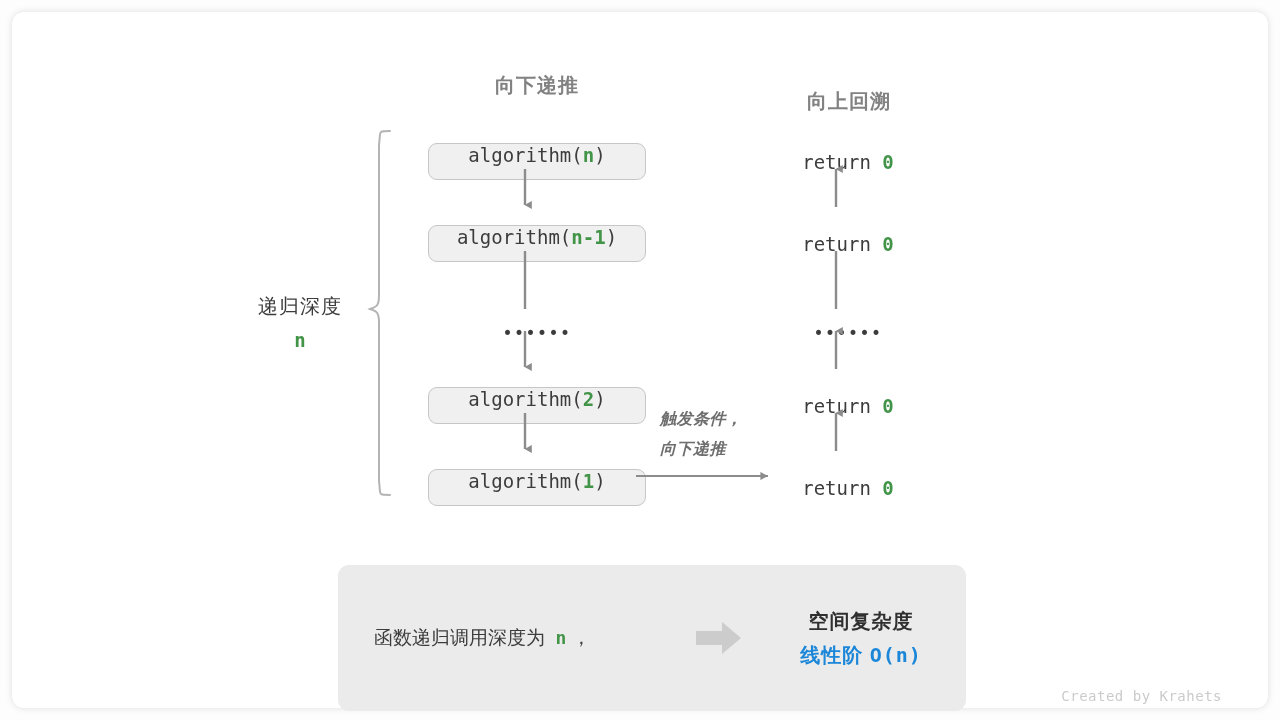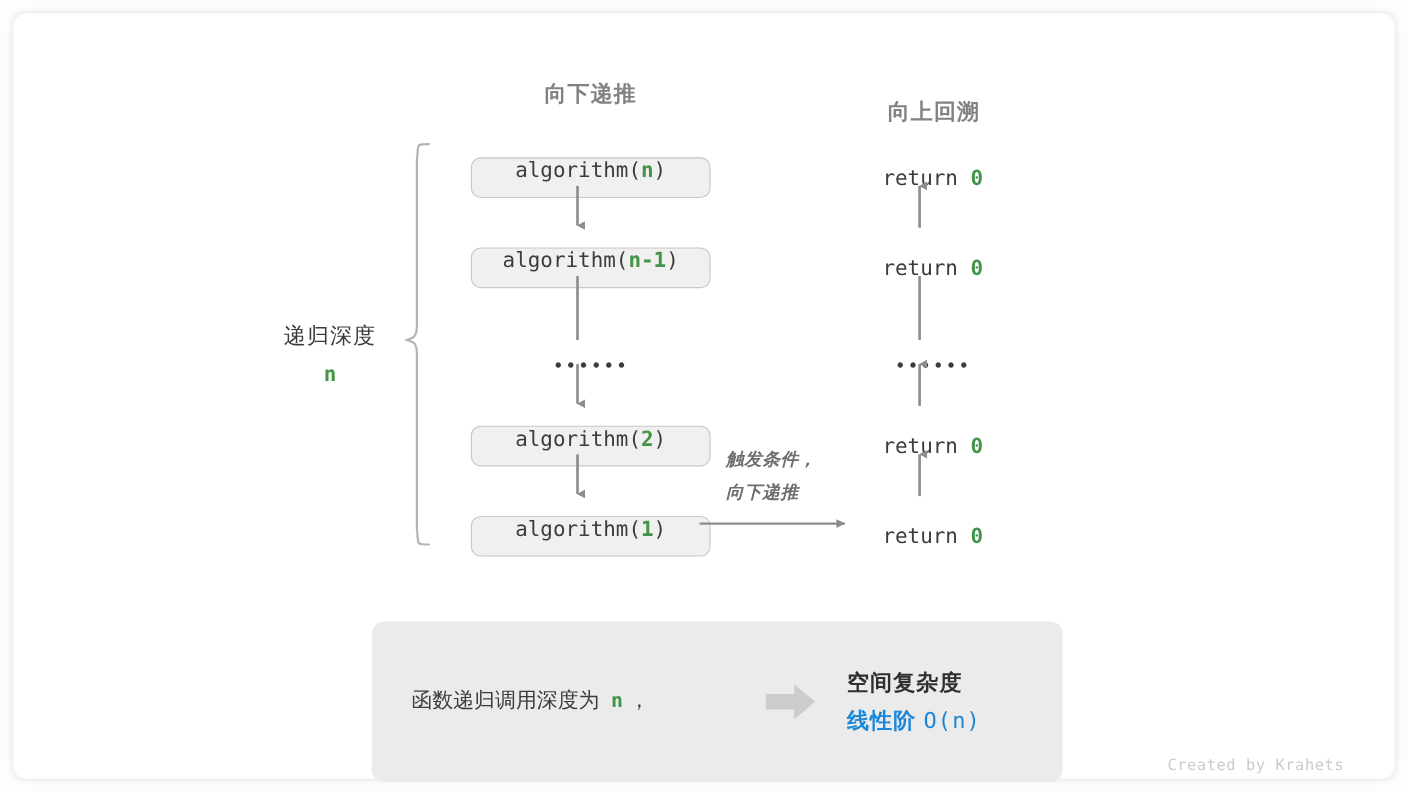--- a/index.html
+++ b/index.html
@@ -162,21 +162,21 @@
   #summary-arrow {
     margin-left: 22px;
     width: 46px;
     height: 34px;
     flex: none;
   }
 
   #summary-right {
     margin-left: 28px;
     flex: 1;
-    text-align: left;
+    text-align: center;
     padding-right: 14px;
   }
   #summary-right .sr-title {
     display: block;
     font-family: "Liberation Sans", sans-serif;
     font-weight: bold;
     font-size: 20px;
     color: #2f2f2f;
     letter-spacing: 1px;
     line-height: 34px;
@@ -185,21 +185,21 @@
     display: block;
     font-family: "Liberation Sans", sans-serif;
     font-weight: bold;
     font-size: 20px;
     color: #1c87d8;
     letter-spacing: 1px;
     line-height: 34px;
   }
   #summary-right .sr-value .mono {
     font-family: "DejaVu Sans Mono", monospace;
-    font-weight: normal;
+    font-weight: bold;
     margin-top: 10px;
   }
 
   
   #credit {
     left: 900px;
     top: 676px;
     width: 310px;
     text-align: right;
     font-family: "DejaVu Sans Mono", monospace;

